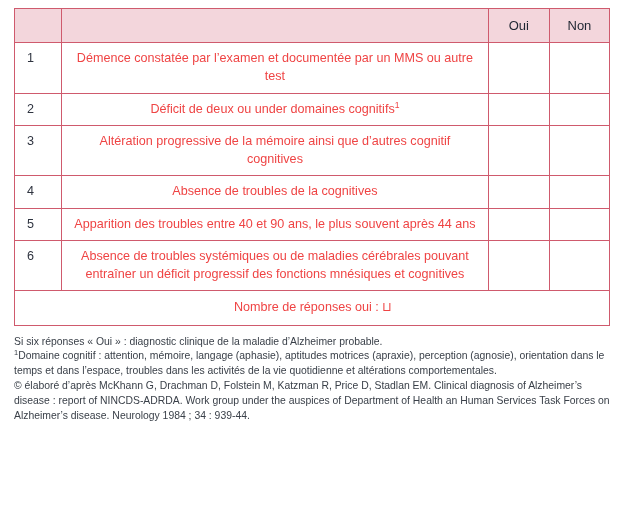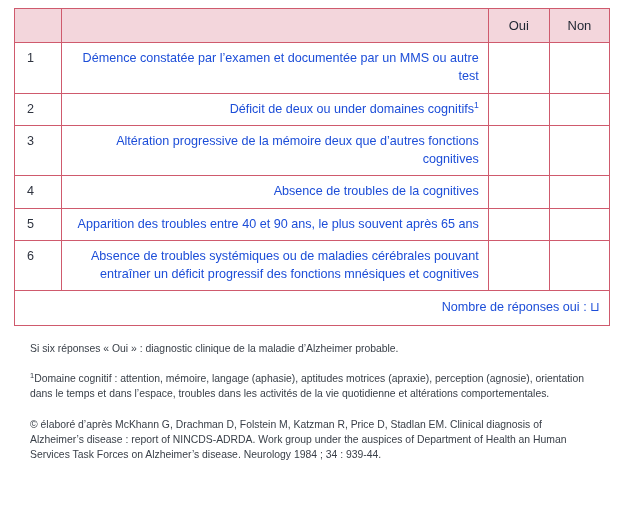--- a/index.html
+++ b/index.html
@@ -44,23 +44,23 @@
     table-layout: fixed;
     border: 1.6px solid #a8293d;
   }
   .crit-table td,
   .crit-table th {
     border: 1px solid #cf5a6d;
     padding: 6px 9px 7px 9px;
     font-size: 12.6px;
     line-height: 1.45;
     font-weight: normal;
-    color: #1d4ed8;
+    color: #ef4444;
     vertical-align: top;
-    text-align: right;
+    text-align: center;
   }
   .crit-table thead th {
     background: #f3d6dc;
     text-align: center;
     height: 22px;
     padding-bottom: 5px;
     vertical-align: middle;
     font-size: 13px;
     color: #1f2632;
   }
@@ -94,21 +94,21 @@
   
   .notes {
     margin-top: 9px;
     width: 598px;
     font-size: 10.4px;
     line-height: 1.43;
     color: #3a4049;
     text-align: left;
   }
   .notes p {
-    margin: 16px;
+    margin: 0;
   }
   .notes .sup1 {
     font-size: 7.4px;
     vertical-align: super;
     line-height: 0;
   }
 </style>
 </head>
 <body>
 
@@ -138,33 +138,33 @@
         <td class="ans"></td>
       </tr>
       <tr>
         <td class="num">2</td>
         <td><span>Déficit de deux ou under domaines cognitifs</span><sup class="fn">1</sup></td>
         <td class="ans"></td>
         <td class="ans"></td>
       </tr>
       <tr>
         <td class="num">3</td>
-        <td>Altération progressive de la mémoire deux que d’autres fonctions cognitives</td>
+        <td>Altération progressive de la mémoire ainsi que d’autres cognitif cognitives</td>
         <td class="ans"></td>
         <td class="ans"></td>
       </tr>
       <tr>
         <td class="num">4</td>
         <td>Absence de troubles de la cognitives</td>
         <td class="ans"></td>
         <td class="ans"></td>
       </tr>
       <tr>
         <td class="num">5</td>
-        <td>Apparition des troubles entre 40 et 90 ans, le plus souvent après 65 ans</td>
+        <td>Apparition des troubles entre 40 et 90 ans, le plus souvent après 44 ans</td>
         <td class="ans"></td>
         <td class="ans"></td>
       </tr>
       <tr>
         <td class="num">6</td>
         <td>Absence de troubles systémiques ou de maladies cérébrales pouvant entraîner un déficit progressif des fonctions mnésiques et cognitives</td>
         <td class="ans"></td>
         <td class="ans"></td>
       </tr>
     </tbody>

